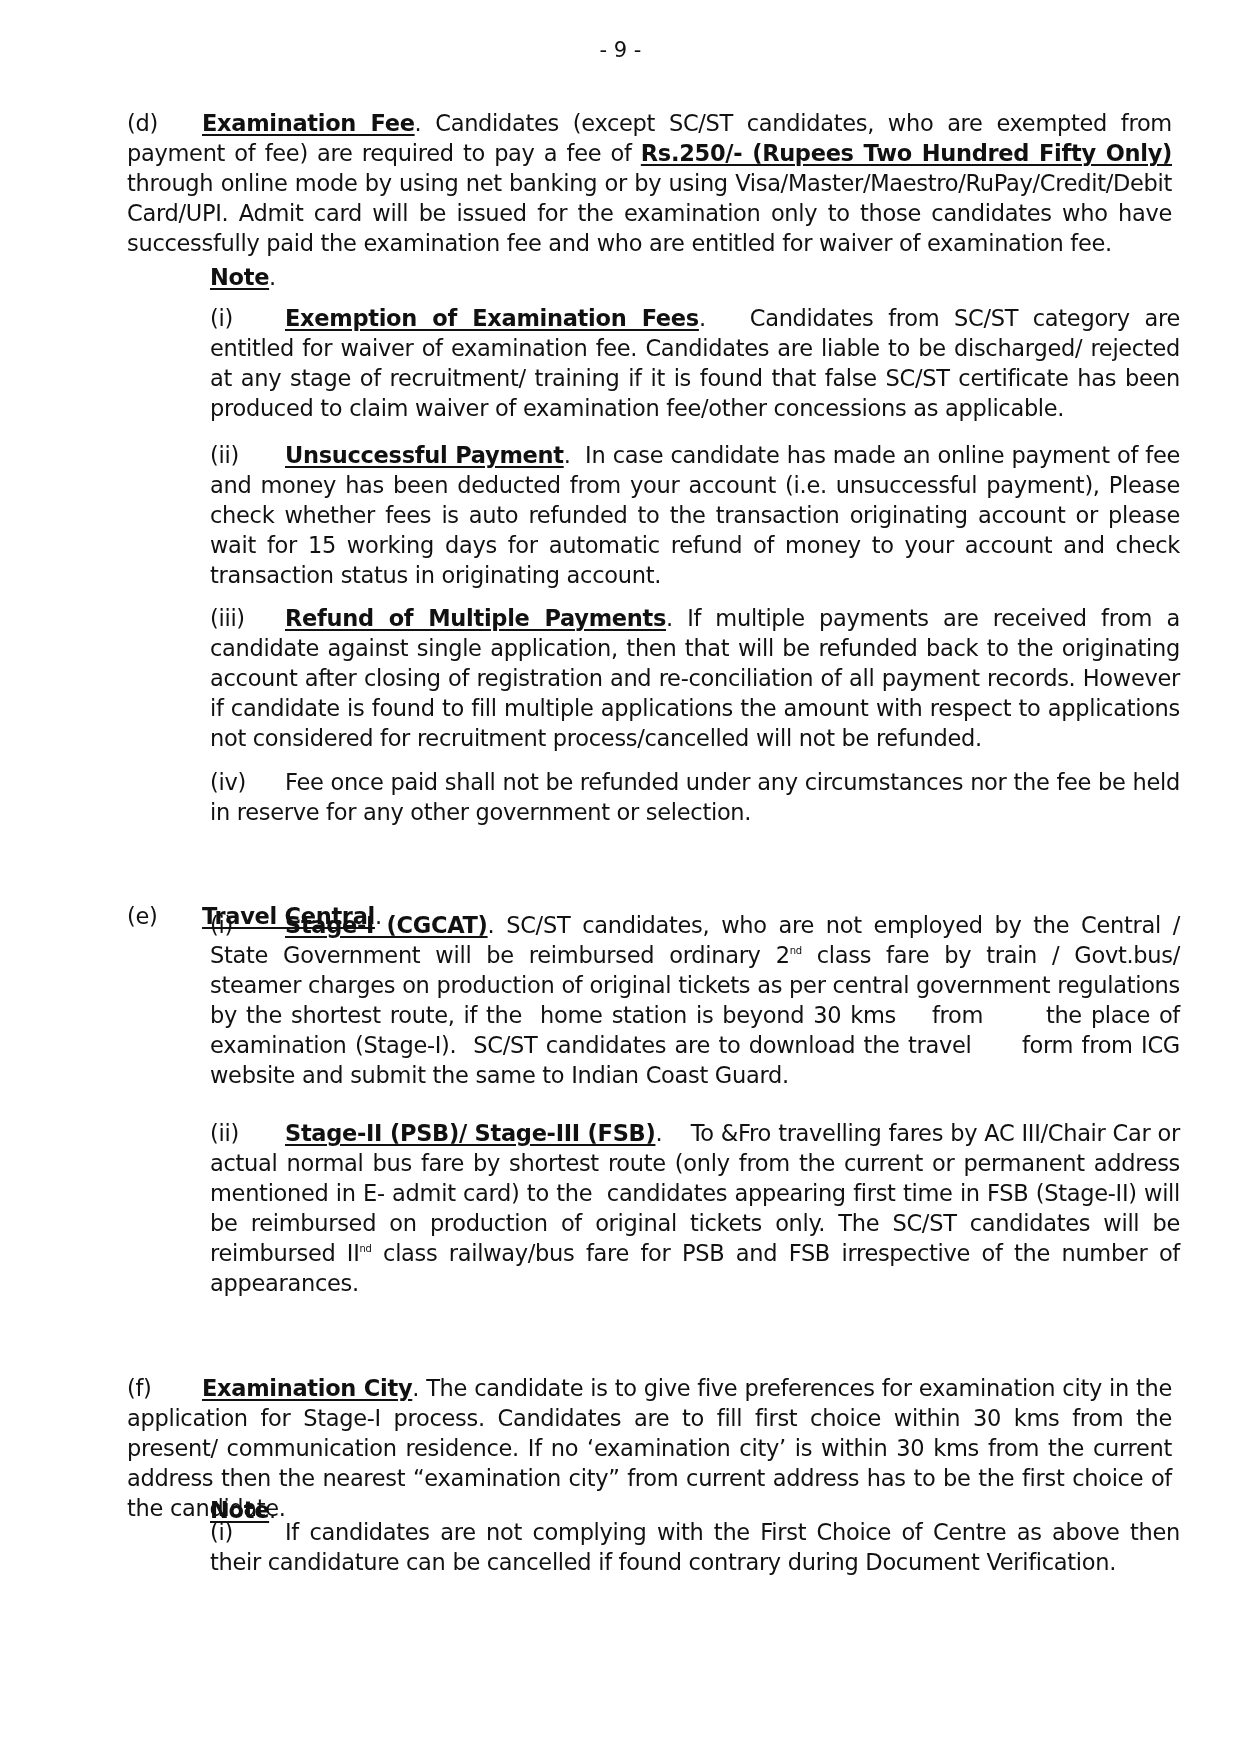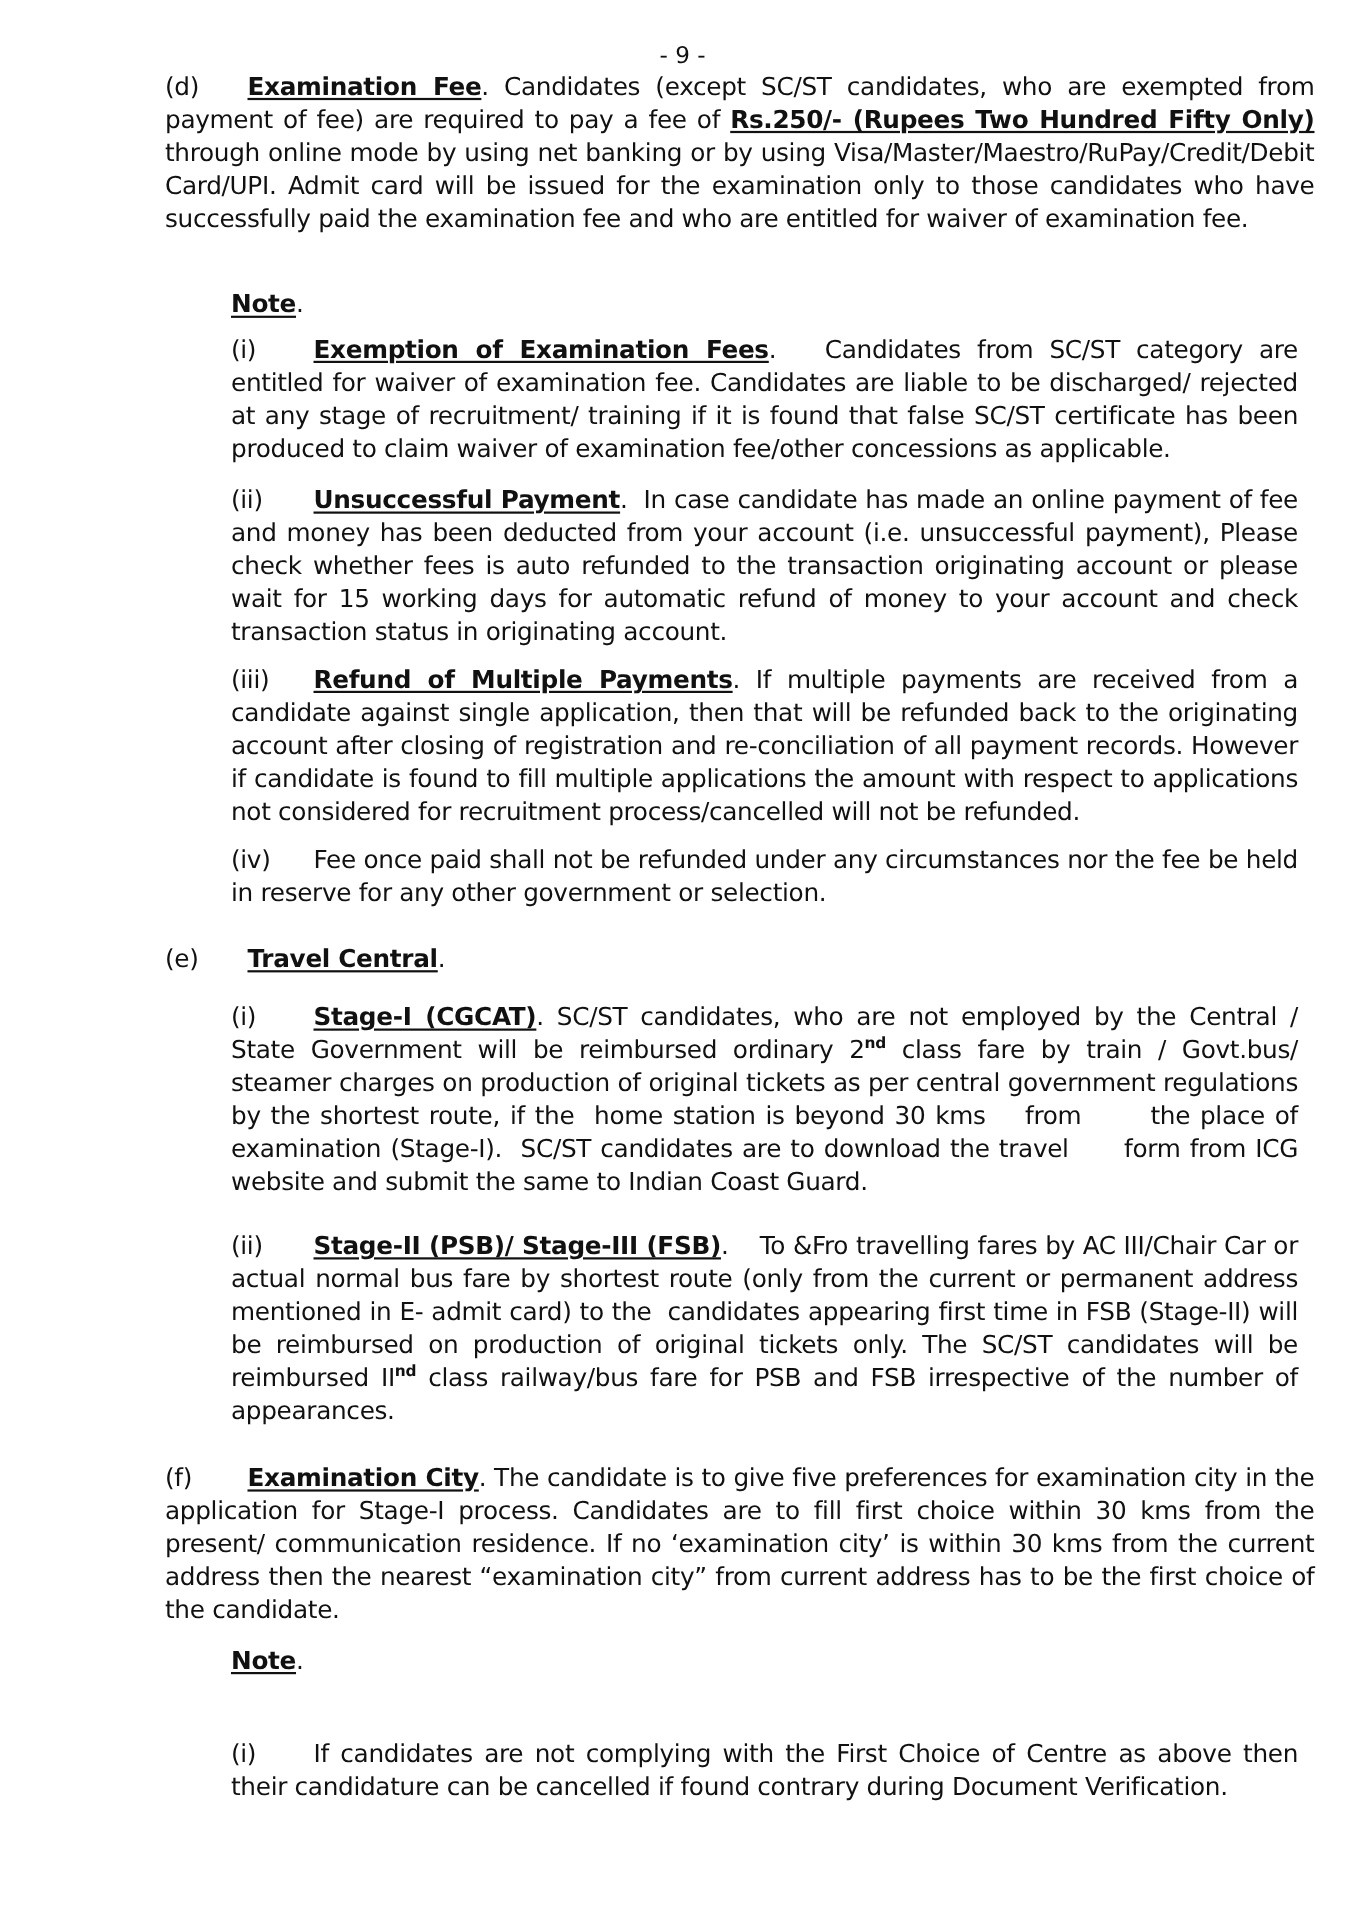--- a/index.html
+++ b/index.html
@@ -12,28 +12,28 @@
     position: absolute; top: 36px; left: 0; width: 1241px; text-align: center;
     font-size: 21px; line-height: 28px;
   }
   .para {
     position: absolute;
     font-size: 22.5px;
     line-height: 30px;
     text-align: justify;
     letter-spacing: -0.3px;
   }
-  .lvl1 { left: 150px; width: 1045px; }
+  .lvl1 { left: 127px; width: 1045px; margin-top: 44px; }
   .lvl2 { left: 210px; width: 970px; }
   .lbl { display: inline-block; }
   .lbl-d { width: 75px; }
   .lbl-r { width: 75px; }
   .hd { font-weight: bold; text-decoration: underline; text-underline-offset: 3px; text-decoration-thickness: 2px; }
   .note-hd { font-weight: bold; text-decoration: underline; text-underline-offset: 3px; text-decoration-thickness: 2px; }
-  sup { font-size: 14px; line-height: 0; vertical-align: 9px; font-weight: bold; }
+  sup { font-size: 10px; line-height: 0; vertical-align: 9px; }
   .pre { white-space: pre-wrap; }
 </style>
 </head>
 <body>
 
 <div class="page-num">- 9 -</div>
 
 <div class="para lvl1" style="top:64px;">
   <span class="lbl lbl-d">(d)</span><span class="hd">Examination Fee</span><span>. Candidates (except SC/ST candidates, who are exempted from payment of fee) are required to pay a fee of </span><span class="hd">Rs.250/- (Rupees Two Hundred Fifty Only)</span><span> through online mode by using net banking or by using Visa/Master/Maestro/RuPay/Credit/Debit Card/UPI.  Admit card will be issued for the examination only to those candidates who have successfully paid the examination fee and who are entitled for waiver of examination fee.</span>
 </div>
@@ -59,13 +59,13 @@
 <div class="para lvl2 pre" style="top:1118px;"><span class="lbl lbl-r">(ii)</span><span class="hd">Stage-II (PSB)/ Stage-III (FSB)</span><span>.    To &amp;Fro travelling fares by AC III/Chair Car or actual normal bus fare by shortest route (only from the current or permanent address mentioned in E- admit card) to the  candidates appearing first time in FSB (Stage-II) will be reimbursed on production of original tickets only. The SC/ST candidates will be reimbursed II</span><sup>nd</sup><span> class railway/bus fare for PSB and FSB irrespective of the number of appearances.</span></div>
 
 <div class="para lvl1" style="top:1329px;">
   <span class="lbl lbl-d">(f)</span><span class="hd">Examination City</span><span>. The candidate is to give five preferences for examination city in the application for Stage-I process. Candidates are to fill first choice within 30 kms from the present/ communication residence.  If no ‘examination city’ is within 30 kms from the current address then the nearest “examination city” from current address has to be the first choice of the candidate.</span>
 </div>
 
 <div class="para lvl2" style="top:1495px;">
   <span class="note-hd">Note</span><span>.</span>
 </div>
 
-<div class="para lvl2" style="top:1580px;"><span class="lbl lbl-r">(i)</span><span>If candidates are not complying with the First Choice of Centre as above then their candidature can be cancelled if found contrary during Document Verification.</span></div>
+<div class="para lvl2" style="top:1517px;"><span class="lbl lbl-r">(i)</span><span>If candidates are not complying with the First Choice of Centre as above then their candidature can be cancelled if found contrary during Document Verification.</span></div>
 
 </body></html>

